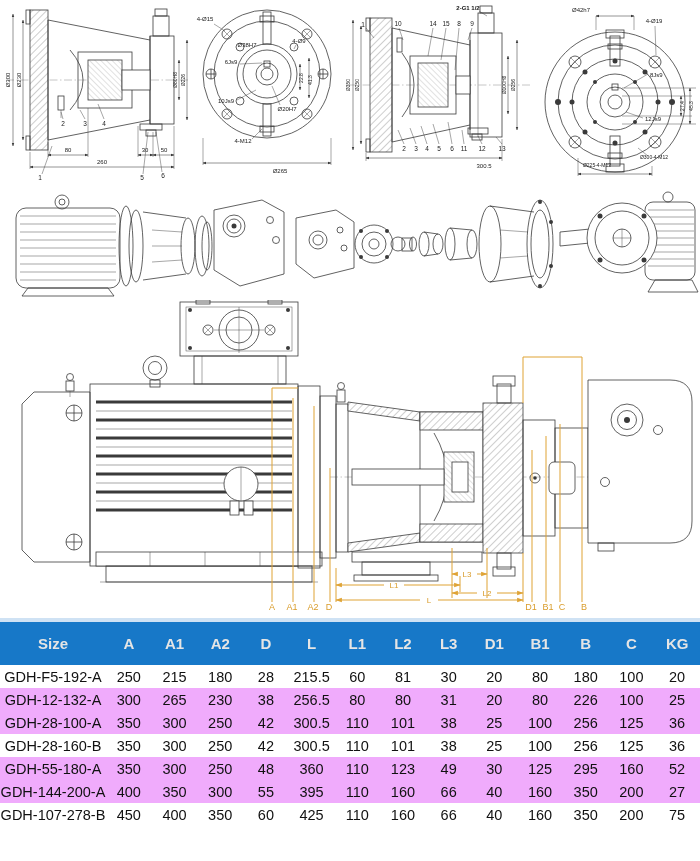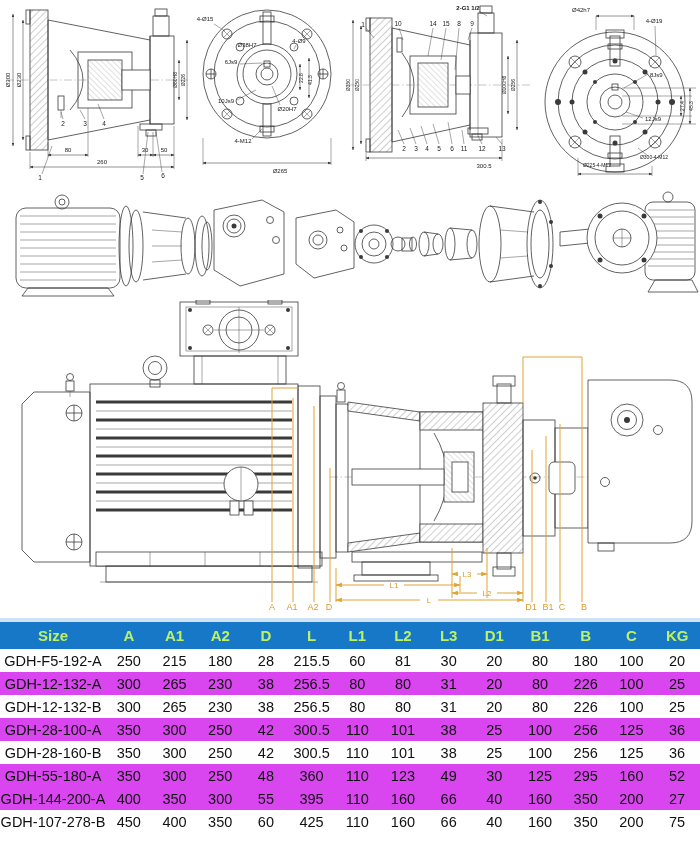--- a/index.html
+++ b/index.html
@@ -17,23 +17,23 @@
   .pn{font-size:6.5px;fill:#222;text-anchor:middle}
   .dot{fill:#3a3a3a;stroke:none}
   .hat{fill:url(#hA);stroke:#3a3a3a;stroke-width:.8}
   .hat2{fill:url(#hB);stroke:#3a3a3a;stroke-width:.8}
   .org{stroke:#dfa335;stroke-width:1;fill:none}
   .orgt{fill:#d99c2b;font-size:9px;text-anchor:middle}
   .orgs{fill:#d99c2b;font-size:8px;text-anchor:middle}
   
   .tline{left:0;top:618px;width:700px;height:4px;background:#cfe2f4}
   table.spec{position:absolute;left:0;top:622px;width:700px;border-collapse:collapse;table-layout:fixed}
-  table.spec th{background:#1778c8;color:#bef264;font-weight:bold;font-size:15px;height:27px;padding:0;text-align:center}
+  table.spec th{background:#1778c8;color:#e5e5e5;font-weight:bold;font-size:15px;height:27px;padding:8px;text-align:center}
   table.spec td{font-size:14.5px;color:#111;height:23px;padding:0;text-align:center;white-space:nowrap}
-  table.spec tr.alt td{background:#d946ef}
+  table.spec tr.alt td{background:#f0abfc}
   col.c-size{width:106px}
 </style>
 </head>
 <body>
 
 <svg width="0" height="0" style="position:absolute" aria-hidden="true">
   <defs>
     <pattern id="hA" patternUnits="userSpaceOnUse" width="5" height="5" patternTransform="rotate(45)">
       <rect width="5" height="5" fill="#fff"></rect>
         <line x1="0" y1="0" x2="0" y2="5" stroke="#5a5a5a" stroke-width="0.6"></line>
@@ -583,36 +583,20 @@
         <td>81</td>
         <td>30</td>
         <td>20</td>
         <td>80</td>
         <td>180</td>
         <td>100</td>
         <td>20</td>
       </tr>
       <tr class="alt">
         <td>GDH-12-132-A</td>
-        <td>300</td>
-        <td>265</td>
-        <td>230</td>
-        <td>38</td>
-        <td>256.5</td>
-        <td>80</td>
-        <td>80</td>
-        <td>31</td>
-        <td>20</td>
-        <td>80</td>
-        <td>226</td>
-        <td>100</td>
-        <td>25</td>
-      </tr>
-      <tr>
-        <td>GDH-12-132-B</td>
         <td>300</td>
         <td>265</td>
         <td>230</td>
         <td>38</td>
         <td>256.5</td>
         <td>80</td>
         <td>80</td>
         <td>31</td>
         <td>20</td>
         <td>80</td>

